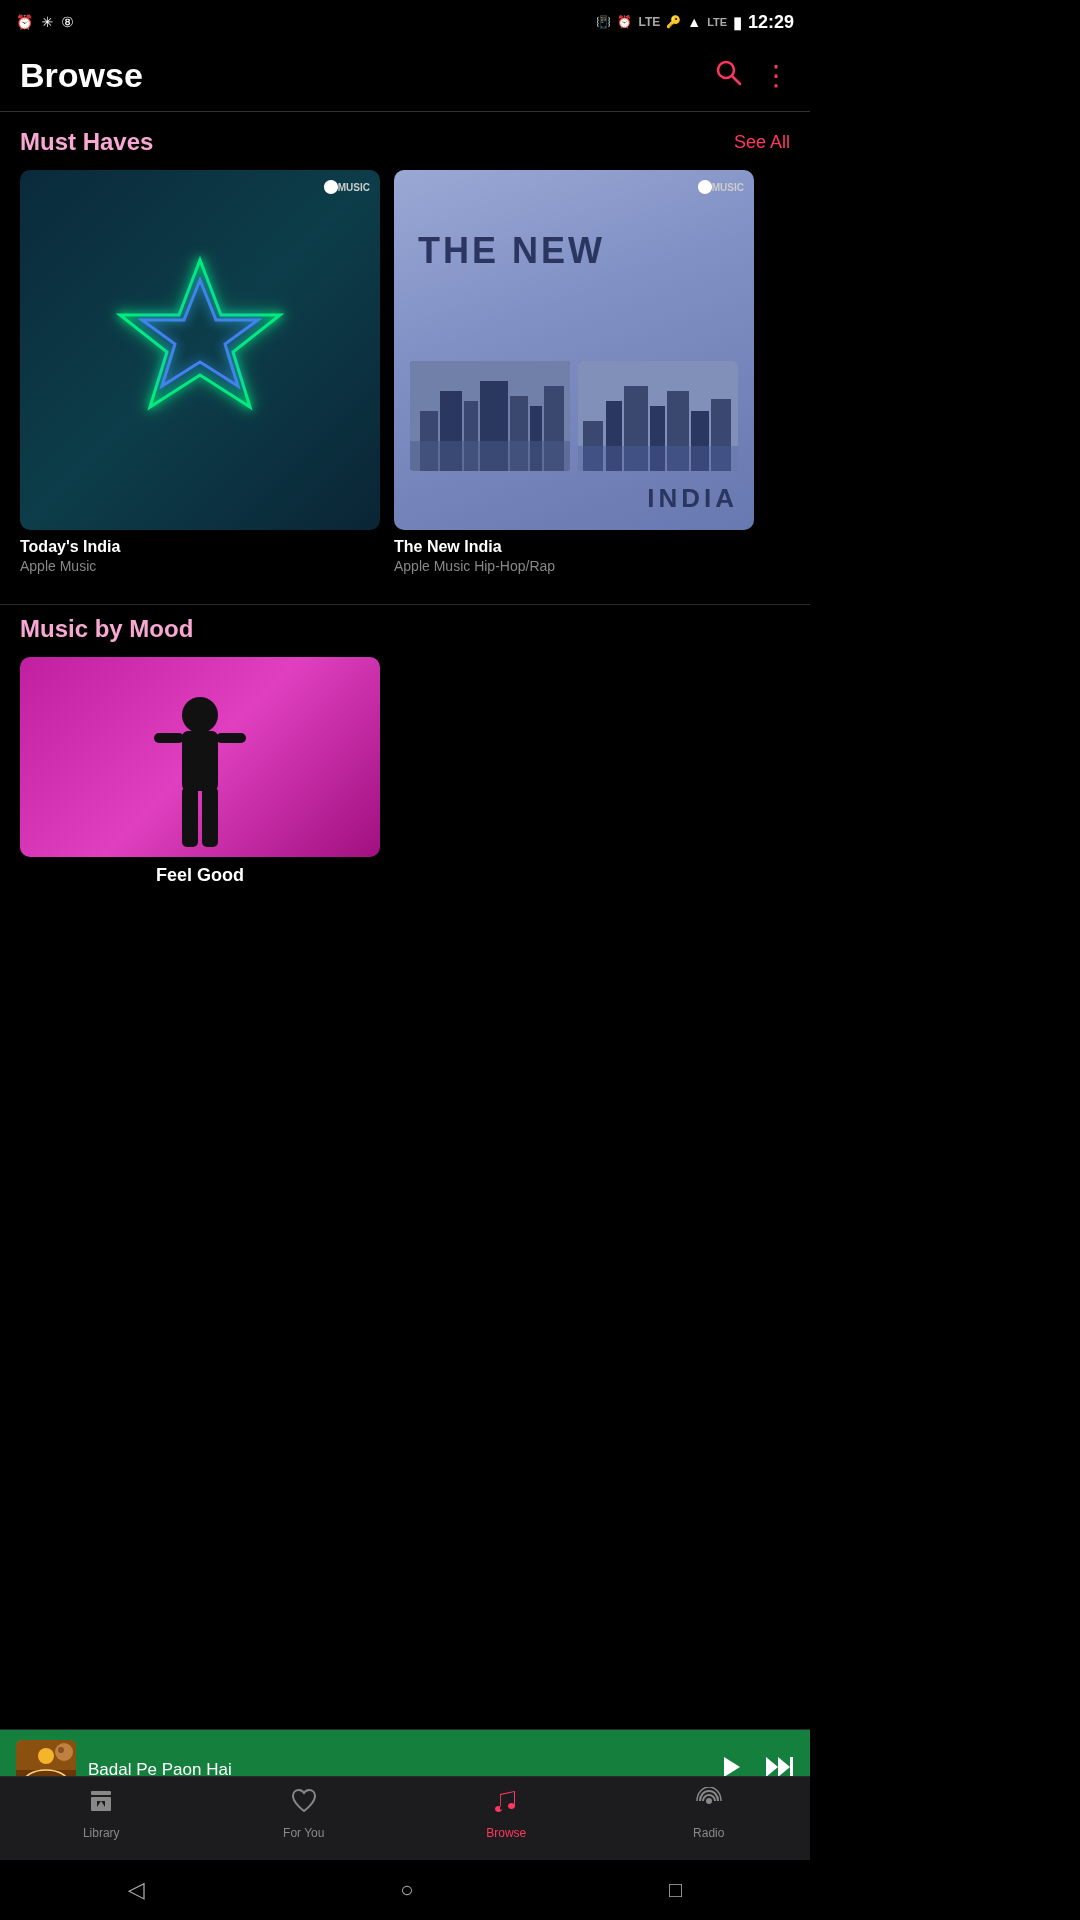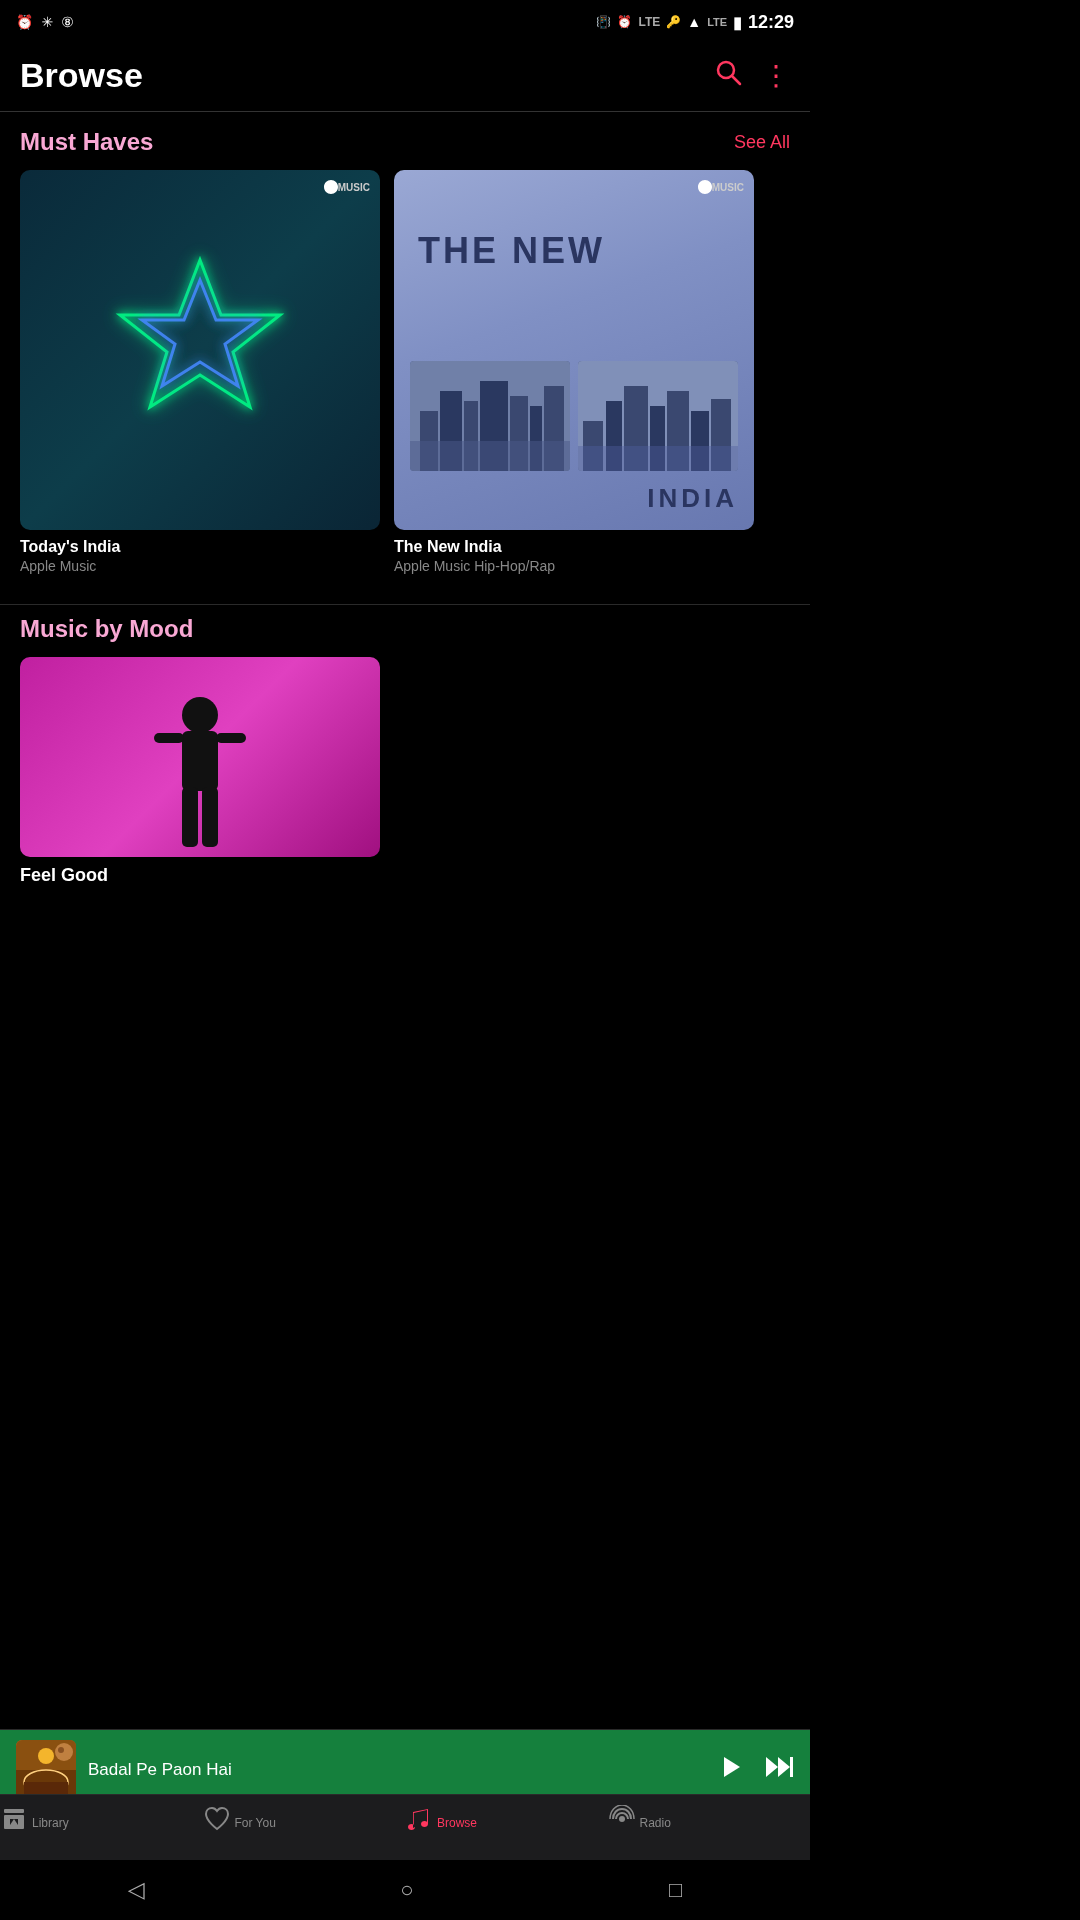--- a/index.html
+++ b/index.html
@@ -120,20 +120,21 @@
 
     
     .neon-star {
       width: 220px;
       height: 220px;
     }
 
     
     .card-mood {
       flex: 0 0 360px;
+      text-align: center;
     }
     .card-mood .card-image {
       height: 200px;
     }
     .feel-good-bg {
       background: linear-gradient(135deg, #c020a0 0%, #e040c0 50%, #a01080 100%);
       display: flex;
       align-items: flex-end;
       justify-content: center;
     }
@@ -222,21 +223,21 @@
       right: 0;
       width: 810px;
       background: #1c1c1e;
       border-top: 1px solid #2a2a2a;
       display: flex;
       justify-content: space-around;
       padding: 10px 0 20px;
     }
     .nav-item {
       display: flex;
-      flex-direction: row;
+      flex-direction: column;
       align-items: center;
       gap: 4px;
       cursor: pointer;
       flex: 1;
     }
     .nav-icon { font-size: 26px; color: #888; }
     .nav-icon.active { color: #ff375f; }
     .nav-label { font-size: 12px; color: #888; }
     .nav-label.active { color: #ff375f; }
 

